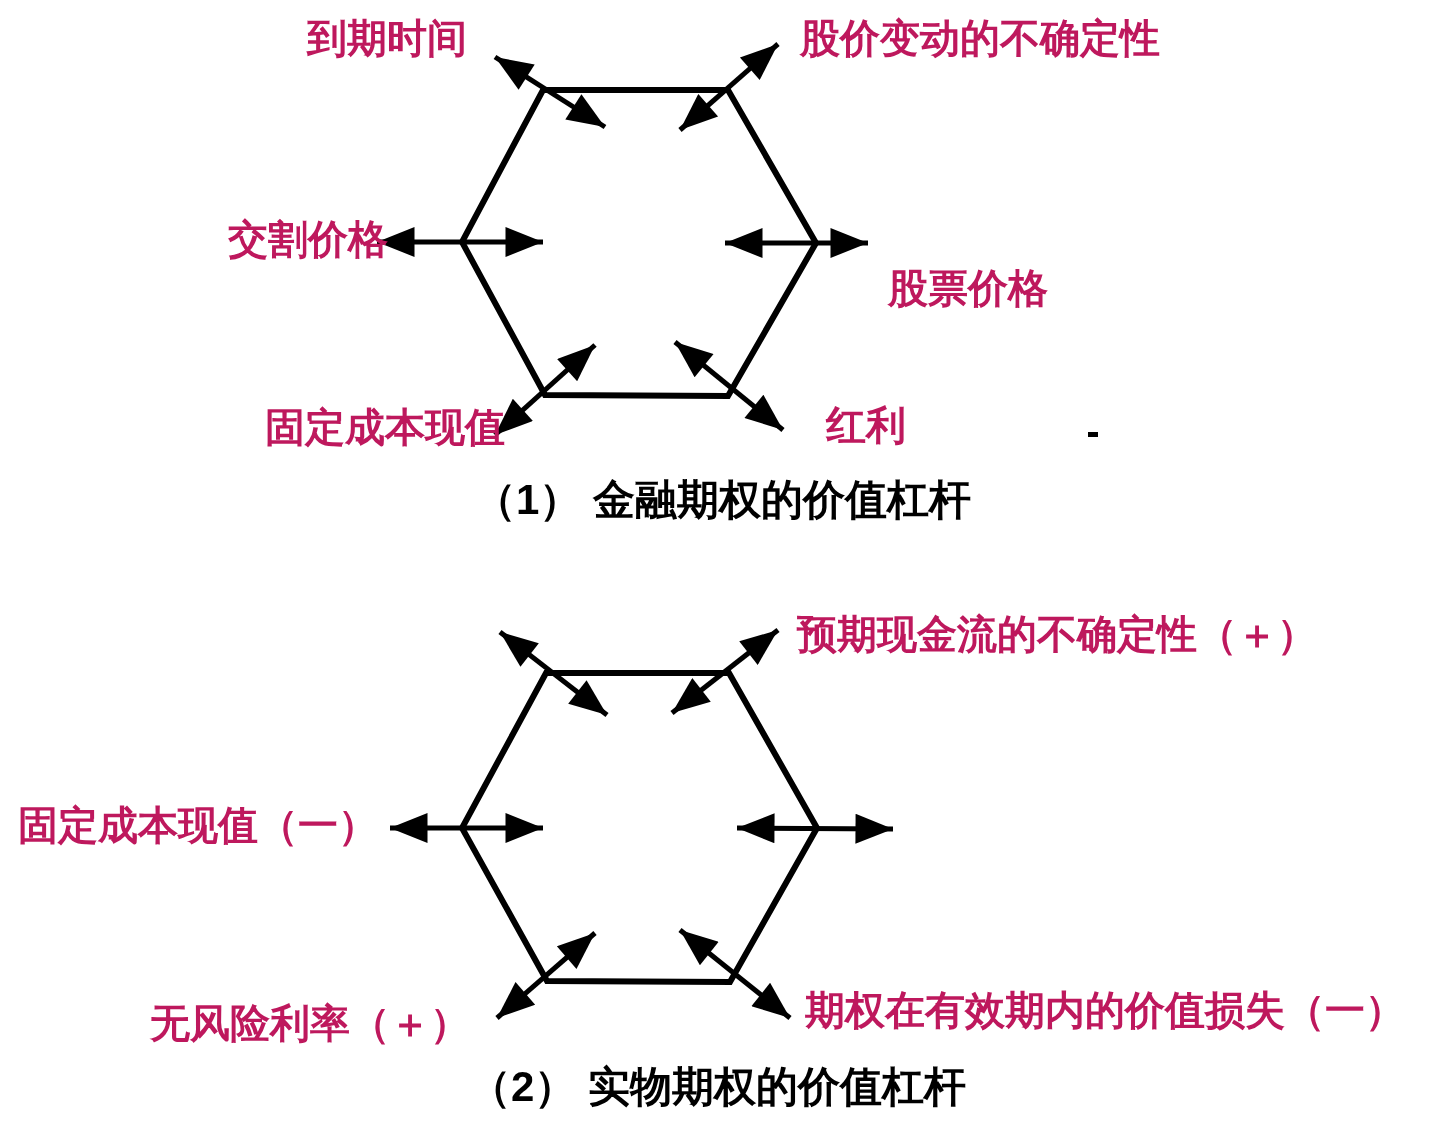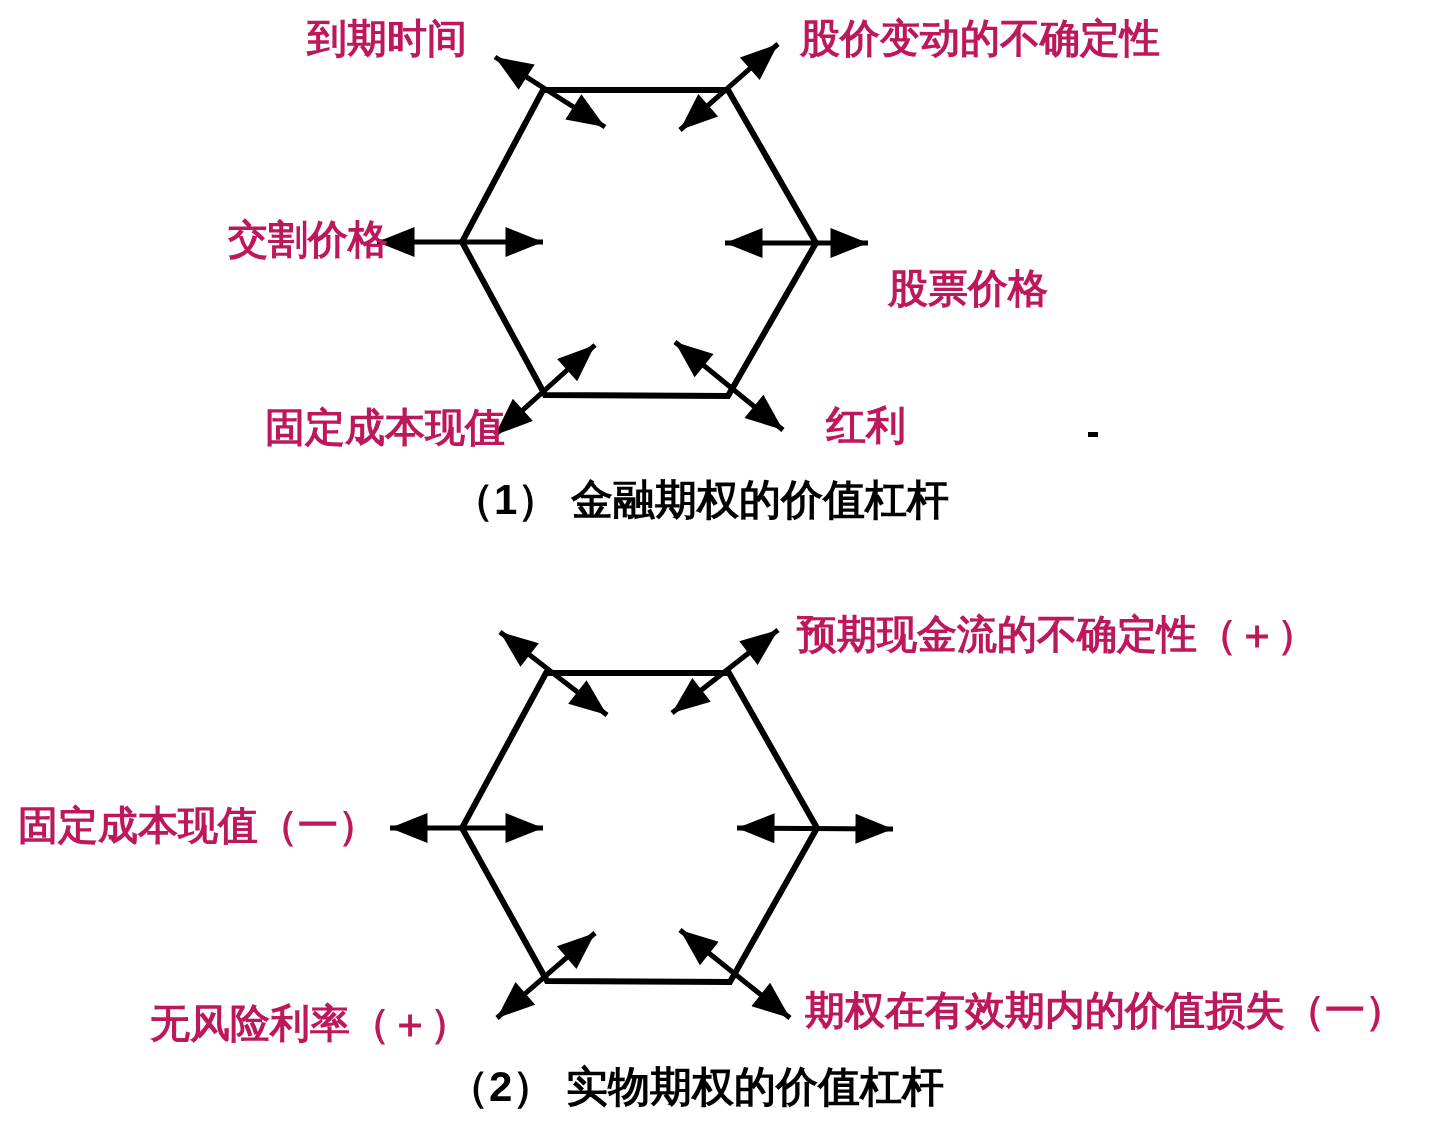--- a/index.html
+++ b/index.html
@@ -42,20 +42,21 @@
     color: #be185d;
     letter-spacing: 0px;
   }
   .dcaption {
     position: absolute;
     white-space: nowrap;
     font-weight: 700;
     font-size: 42px;
     line-height: 1.1;
     color: #000000;
+    margin-left: 22px;
   }
 </style>
 </head>
 <body>
 
 <div class="canvas">
 
   <svg class="figure-svg" viewBox="0 0 1455 1136" xmlns="http://www.w3.org/2000/svg">
     <defs>
       <marker id="ah" viewBox="0 0 10 8" refX="10" refY="4" markerWidth="8.5" markerHeight="6" orient="auto-start-reverse" markerUnits="strokeWidth">

